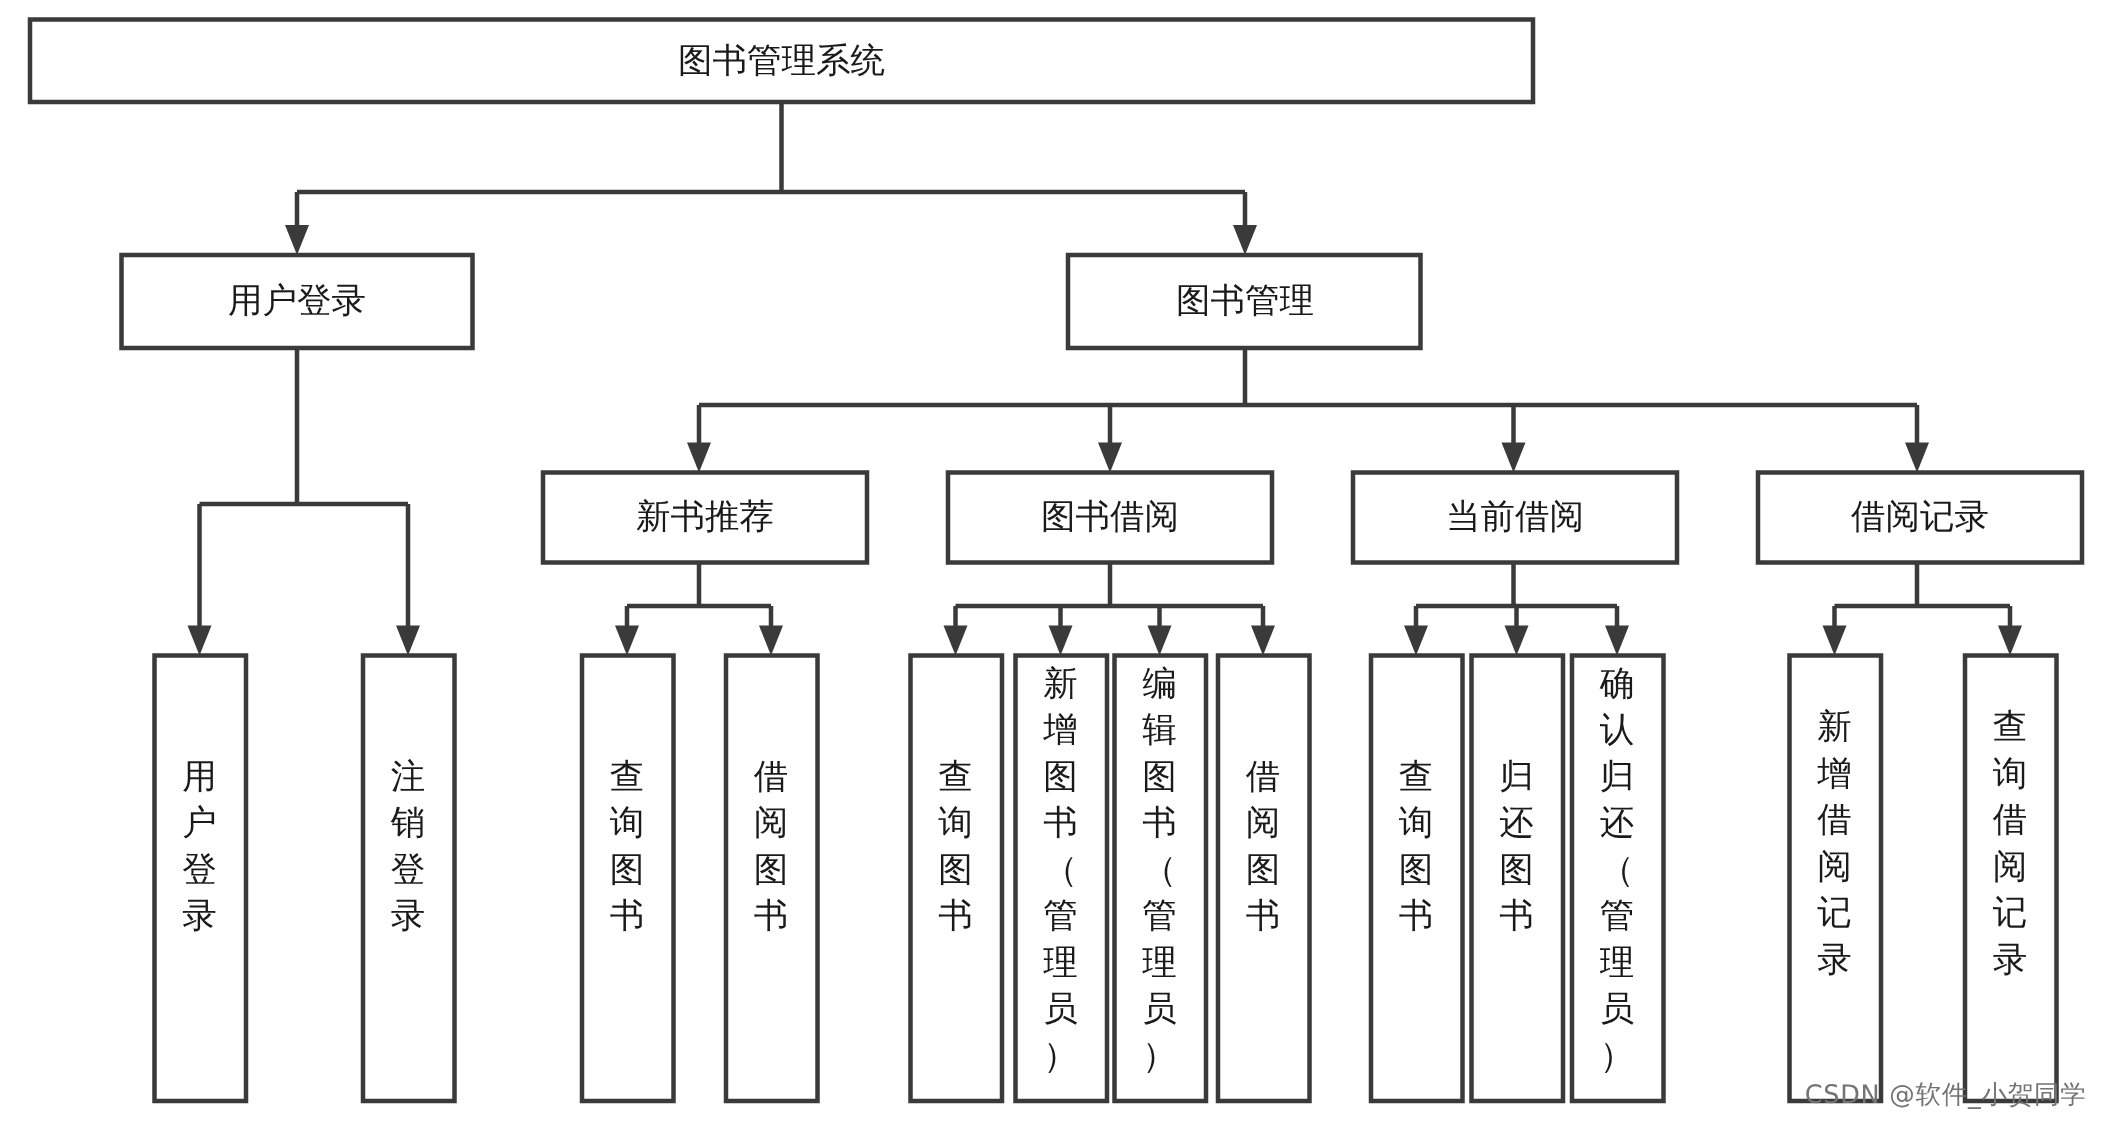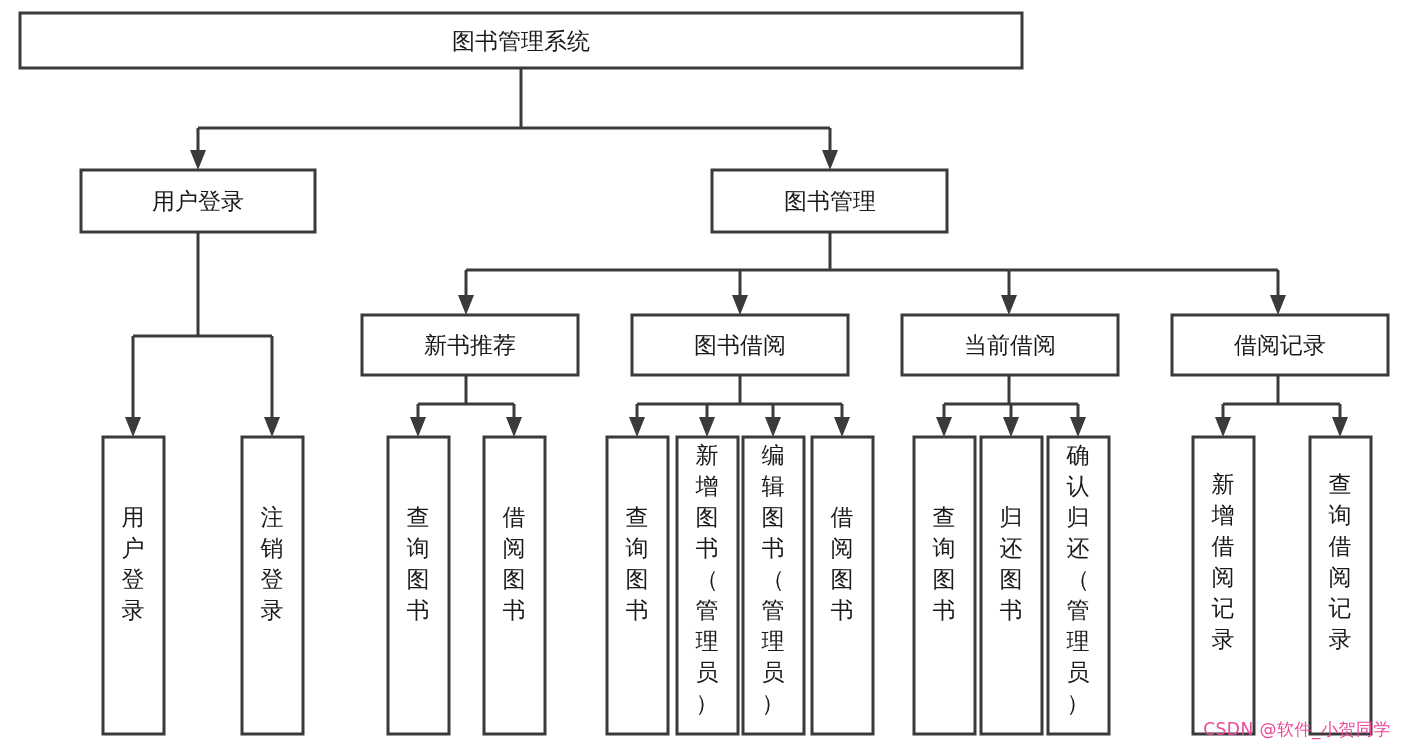--- a/index.html
+++ b/index.html
@@ -51,21 +51,21 @@
     font-size: 23px;
     fill: #1a1a1a;
     text-anchor: middle;
   }
   .watermark {
     position: absolute;
     right: 14px;
     bottom: 6px;
     font-family: "DejaVu Sans", "Liberation Sans", sans-serif;
     font-size: 17px;
-    color: #ec4899;
+    color: #737373;
     white-space: nowrap;
     letter-spacing: 0.5px;
   }
 </style>
 </head>
 <body>
 
 <div id="diagram-root">
 
   <svg id="tree-svg" viewBox="0 0 1405 747" xmlns="http://www.w3.org/2000/svg">

